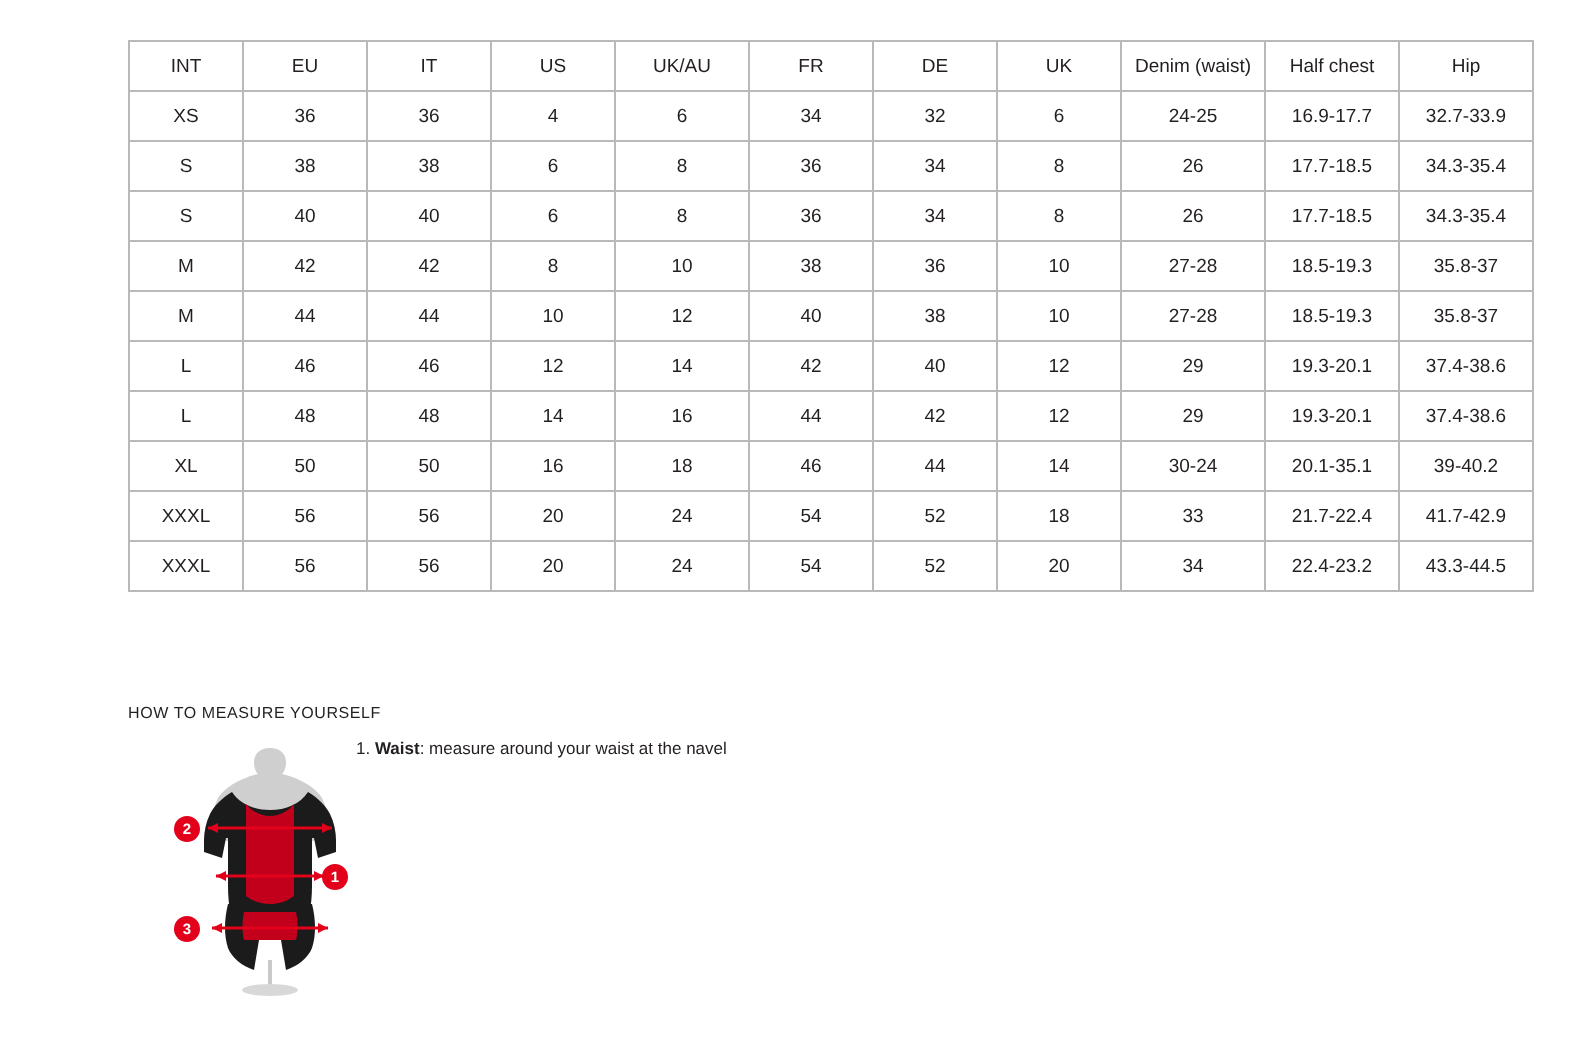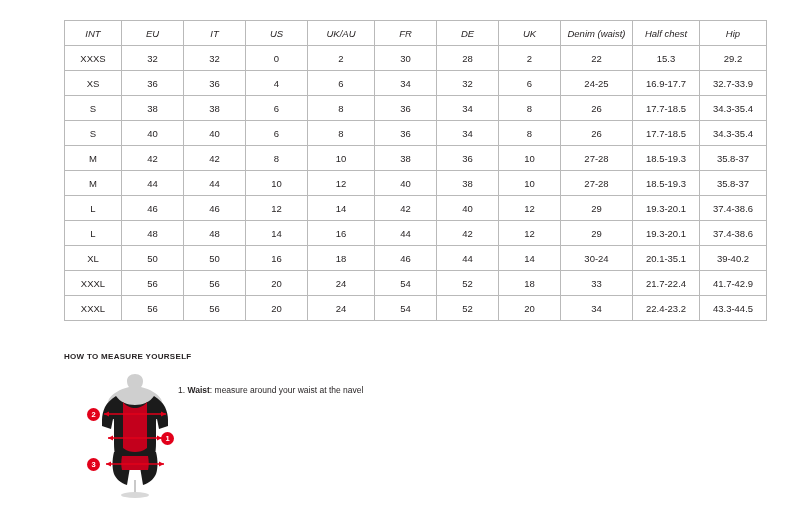--- a/index.html
+++ b/index.html
@@ -35,55 +35,54 @@
     text-align: center;
     vertical-align: middle;
     font-size: 9.5px;
     font-weight: normal;
     color: #231f20;
     padding: 0 2px;
     white-space: nowrap;
   }
   table.size-table th {
     font-weight: normal;
-    font-style: italic;
   }
   
   col.c0 { width: 57px; }
   col.c1 { width: 62px; }
   col.c2 { width: 62px; }
   col.c3 { width: 62px; }
   col.c4 { width: 67px; }
   col.c5 { width: 62px; }
   col.c6 { width: 62px; }
   col.c7 { width: 62px; }
   col.c8 { width: 72px; }
   col.c9 { width: 67px; }
   col.c10 { width: 67px; }
 
   .measure-title {
     position: absolute;
     left: 64px;
     top: 352px;
     font-size: 8px;
-    font-weight: bold;
+    font-weight: normal;
     letter-spacing: 0.3px;
     color: #231f20;
   }
   .figure {
     position: absolute;
     left: 82px;
     top: 368px;
     width: 110px;
     height: 130px;
   }
   .steps {
     position: absolute;
     left: 178px;
-    top: 384px;
+    top: 368px;
     width: 420px;
   }
   .step {
     font-size: 8.5px;
     line-height: 12px;
     color: #231f20;
     margin-bottom: 13px;
     white-space: nowrap;
   }
   .step b { font-weight: bold; }
@@ -129,33 +128,20 @@
         <th>FR</th>
         <th>DE</th>
         <th>UK</th>
         <th>Denim (waist)</th>
         <th>Half chest</th>
         <th>Hip</th>
       </tr>
     </thead>
     <tbody>
       <tr>
-        <td>XXXS</td>
-        <td>32</td>
-        <td>32</td>
-        <td>0</td>
-        <td>2</td>
-        <td>30</td>
-        <td>28</td>
-        <td>2</td>
-        <td>22</td>
-        <td>15.3</td>
-        <td>29.2</td>
-      </tr>
-      <tr>
         <td>XS</td>
         <td>36</td>
         <td>36</td>
         <td>4</td>
         <td>6</td>
         <td>34</td>
         <td>32</td>
         <td>6</td>
         <td>24-25</td>
         <td>16.9-17.7</td>

